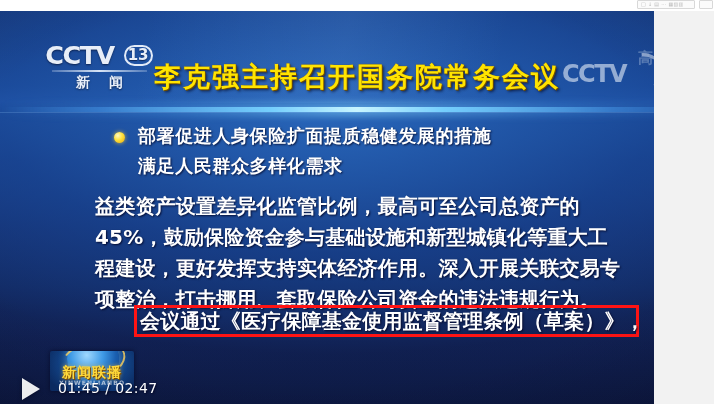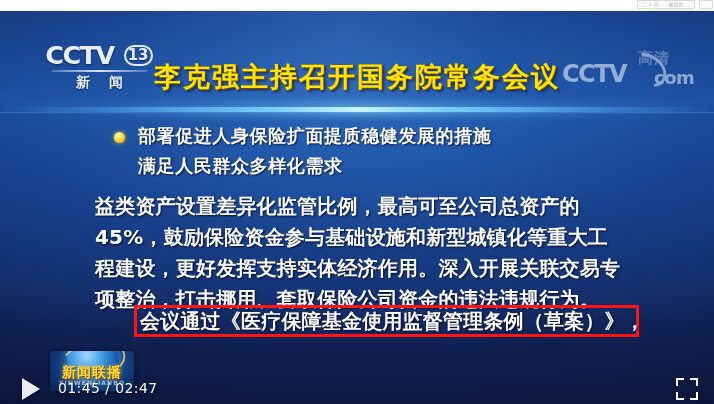--- a/index.html
+++ b/index.html
@@ -26,21 +26,21 @@
   .top-strip .ghost-a{ left:637px; width:58px; }
   .top-strip .ghost-b{ left:699px; width:14px; }
   .top-strip .ghost-txt{
     position:absolute; top:1px; left:641px; width:52px; height:7px;
     font-size:5px; color:#b9b9b9; line-height:7px; white-space:nowrap;
     overflow:hidden; letter-spacing:.3px;
   }
 
   
   .video{
-    position:absolute; left:0; top:11px; width:714px; height:393px;
+    position:absolute; left:0; top:11px; width:654px; height:393px;
     overflow:hidden;
     background:
       radial-gradient(120% 85% at 50% 26%, rgba(40,102,186,0.95) 0%, rgba(24,70,150,0.65) 42%, rgba(14,40,100,0.15) 72%, rgba(10,28,78,0) 100%),
       linear-gradient(180deg,
         #1b3f84 0%,
         #1d4790 9%,
         #2155a6 19%,
         #2a63ba 23%,
         #20519e 27%,
         #1a3f86 38%,

